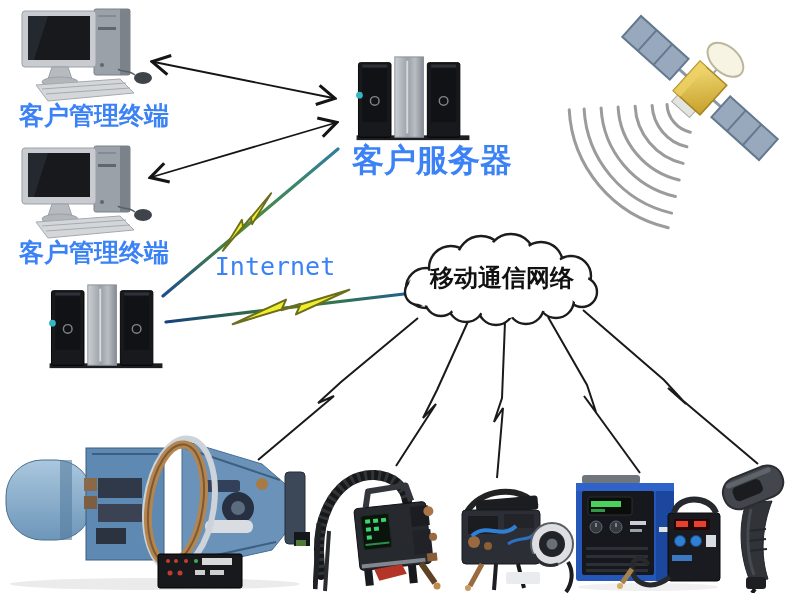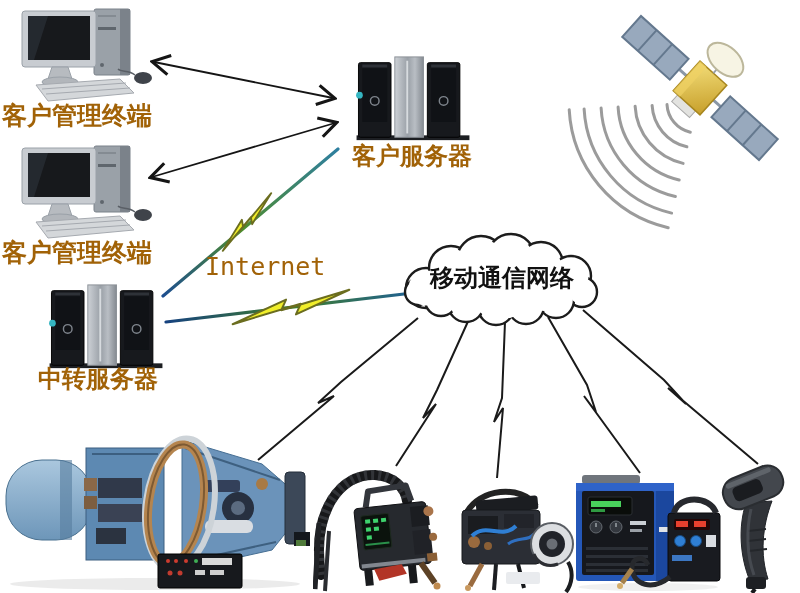--- a/index.html
+++ b/index.html
@@ -3,25 +3,25 @@
 <meta charset="utf-8">
 <style>
   html,body{margin:0;padding:0;background:#fff;}
   .scene{
     position:relative;width:800px;height:593px;background:#ffffff;overflow:hidden;
     font-family:"Liberation Sans",sans-serif;
   }
   .layer{position:absolute;left:0;top:0;width:800px;height:593px;}
   .node{position:absolute;}
   .lbl{
-    position:absolute;color:#a16207;font-weight:bold;
+    position:absolute;color:#3b82f6;font-weight:bold;text-align:center;
     font-family:"Liberation Sans",sans-serif;line-height:1.1;white-space:nowrap;
   }
   .lbl-terminal{font-size:25px;width:184px;}
-  .lbl-server{font-size:24px;}
+  .lbl-server{font-size:32px;}
   .lbl-lan{font-size:30px;font-weight:bold;letter-spacing:0px;}
   .lbl-internet{font-size:25px;font-weight:500;font-family:"DejaVu Sans Mono",monospace;}
   .cloud-wrap{position:absolute;left:396px;top:228px;width:212px;height:100px;}
   .cloud-label{
     position:absolute;left:0;top:0;width:100%;height:100%;
     display:flex;align-items:center;justify-content:center;
     font-size:24px;font-weight:700;color:#111;
   }
 </style>
 </head>
@@ -149,21 +149,20 @@
         <use href="#servers"></use>
       </svg>
   </div>
   <div class="lbl lbl-server" style="left:352px;top:143px;width:122px;">客户服务器</div>
 
   <div class="node" style="left:45px;top:283px;width:122px;height:88px;">
     <svg viewBox="0 0 122 92" width="122" height="88">
         <use href="#servers"></use>
       </svg>
   </div>
-  <div class="lbl lbl-server" style="left:38px;top:366px;width:140px;">中转服务器</div>
 
   <div class="lbl lbl-internet" style="left:205px;top:253px;width:140px;">Internet</div>
 
   <div class="cloud-wrap">
     <svg viewBox="0 0 212 100" width="212" height="100">
       <g stroke="#1c1c1c" stroke-width="2.4" fill="#ffffff">
         <circle cx="30" cy="60" r="20"></circle>
           <circle cx="55" cy="40" r="22"></circle>
           <circle cx="85" cy="32" r="24"></circle>
         <circle cx="115" cy="30" r="24"></circle>

